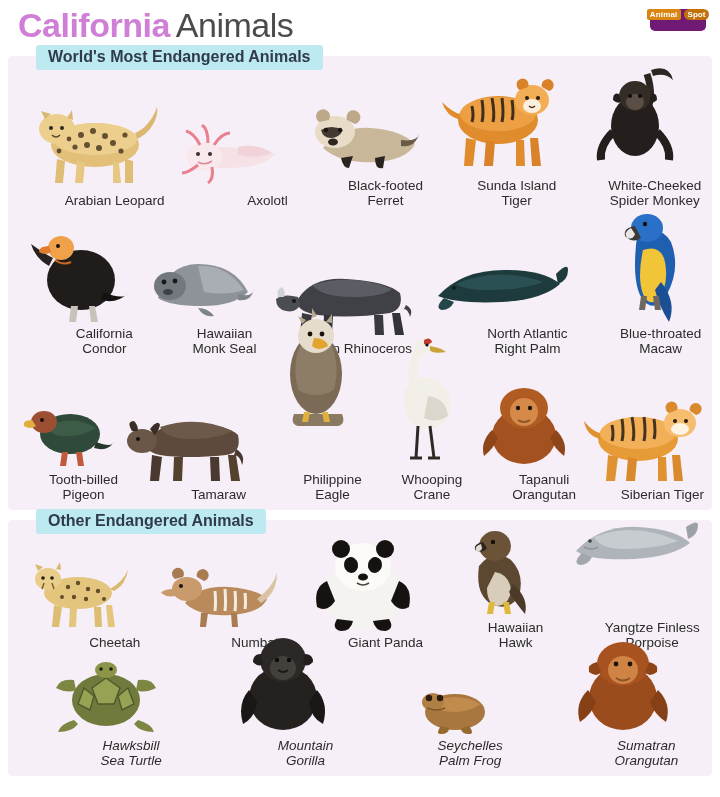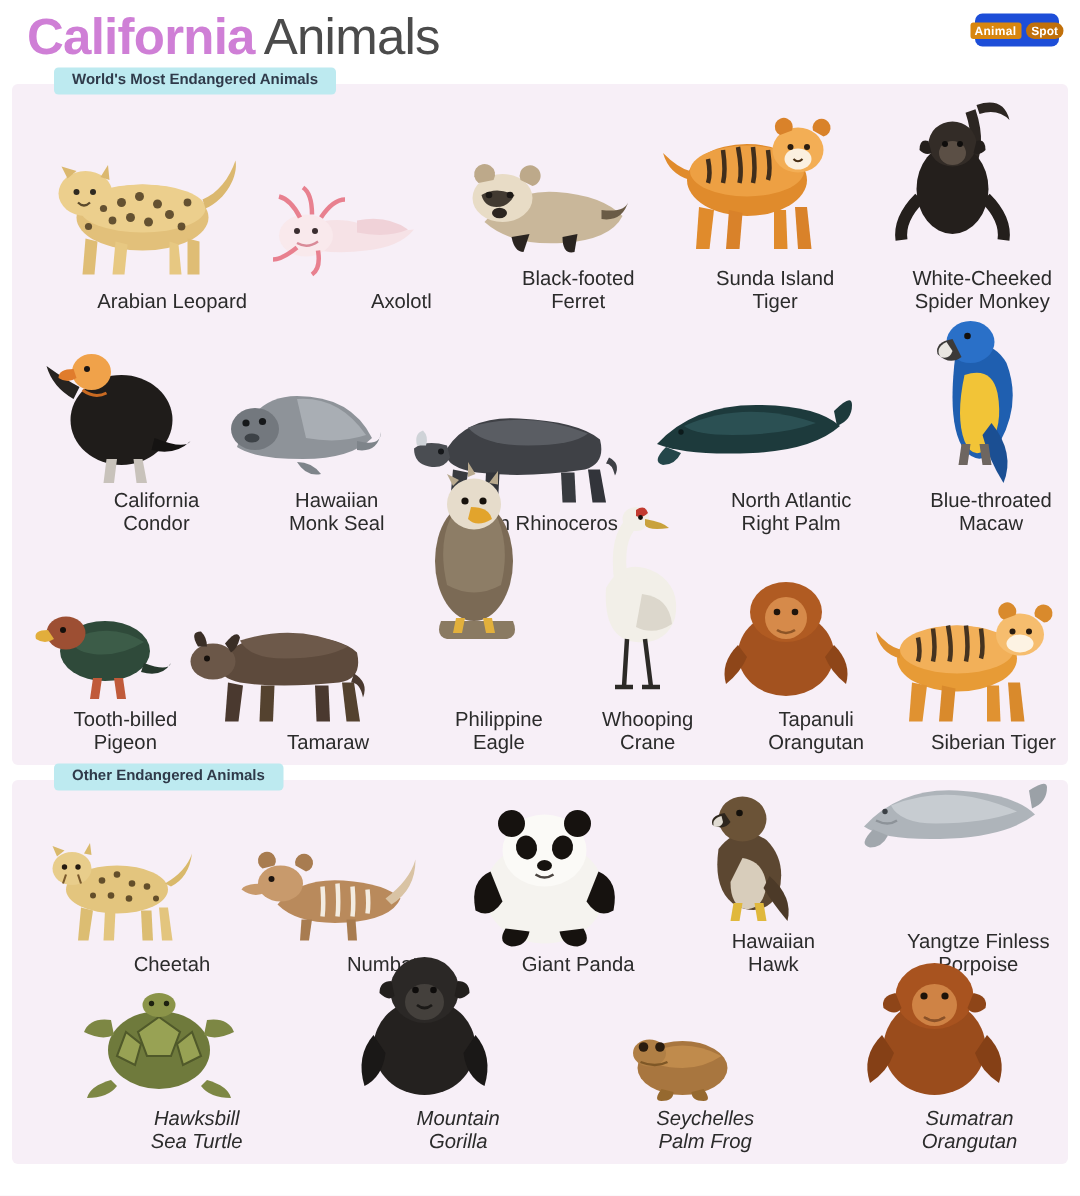--- a/index.html
+++ b/index.html
@@ -40,23 +40,23 @@
     font-weight: normal;
     margin-left: 6px;
   }
   .logo {
     position: absolute;
     right: 14px;
     top: 9px;
     width: 56px;
     height: 22px;
     border-radius: 5px;
-    background: #1d4ed8;
+    background: #701a75;
     display: flex;
-    align-items: center;
+    align-items: flex-start;
     justify-content: center;
     gap: 3px;
   }
   .logo .l1 {
     font-size: 8px;
     font-weight: bold;
     color: #ffffff;
     background: #d8860f;
     border-radius: 2px;
     padding: 1px 3px;
@@ -78,21 +78,21 @@
     border-radius: 4px;
     padding: 22px 6px 8px 6px;
     box-sizing: border-box;
   }
   .section-label {
     position: absolute;
     top: -11px;
     left: 28px;
     background: #bdeaf0;
     color: #2f3a4a;
-    font-size: 10px;
+    font-size: 16px;
     font-weight: bold;
     padding: 3px 12px 4px 12px;
     border-radius: 3px;
     white-space: nowrap;
   }
   .row {
     display: flex;
     align-items: flex-end;
     justify-content: space-around;
     width: 100%;

